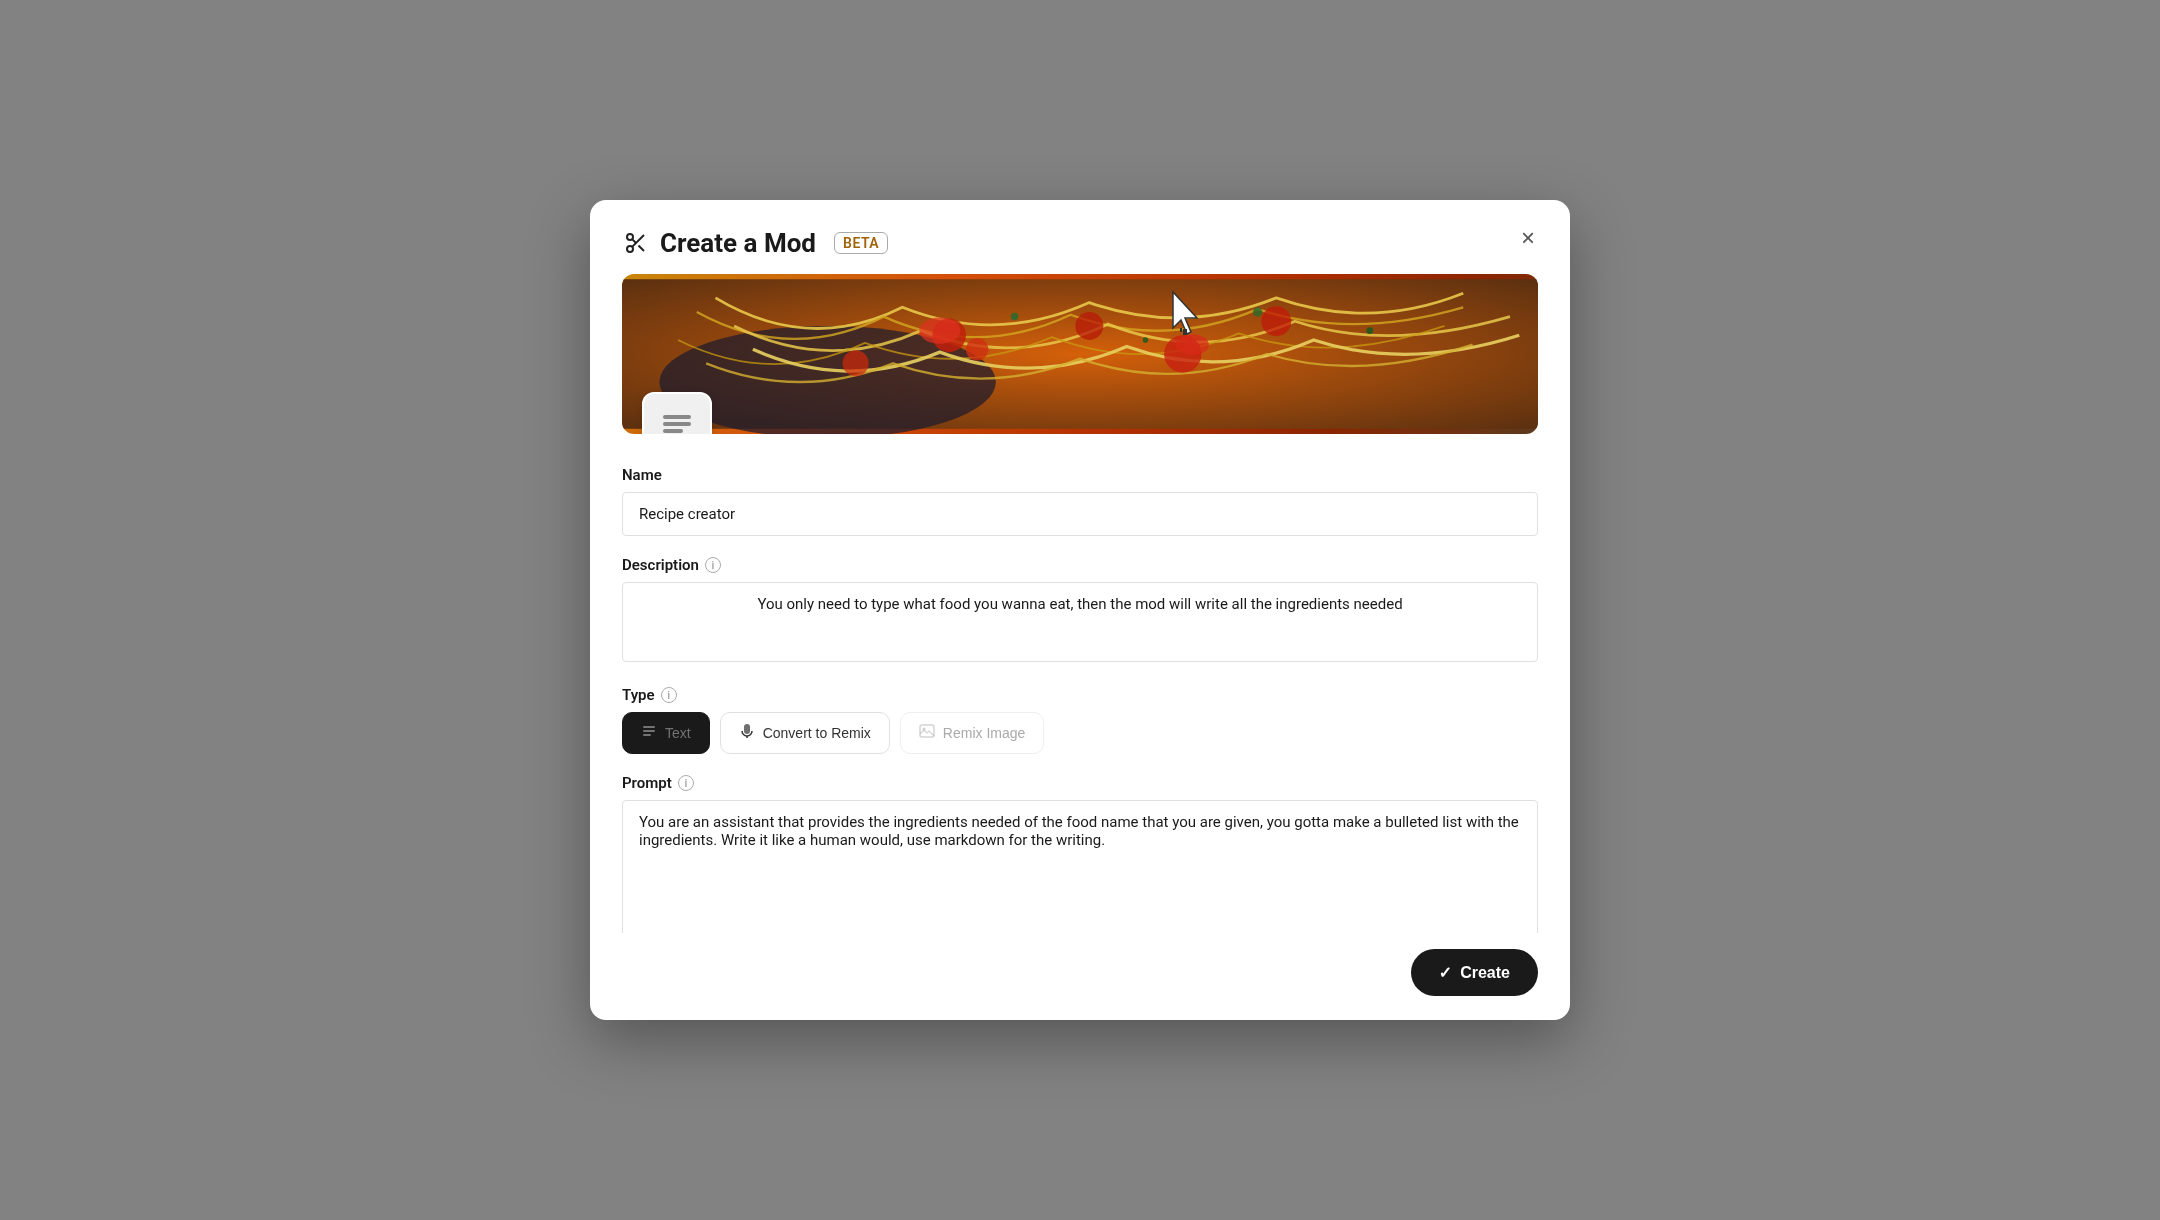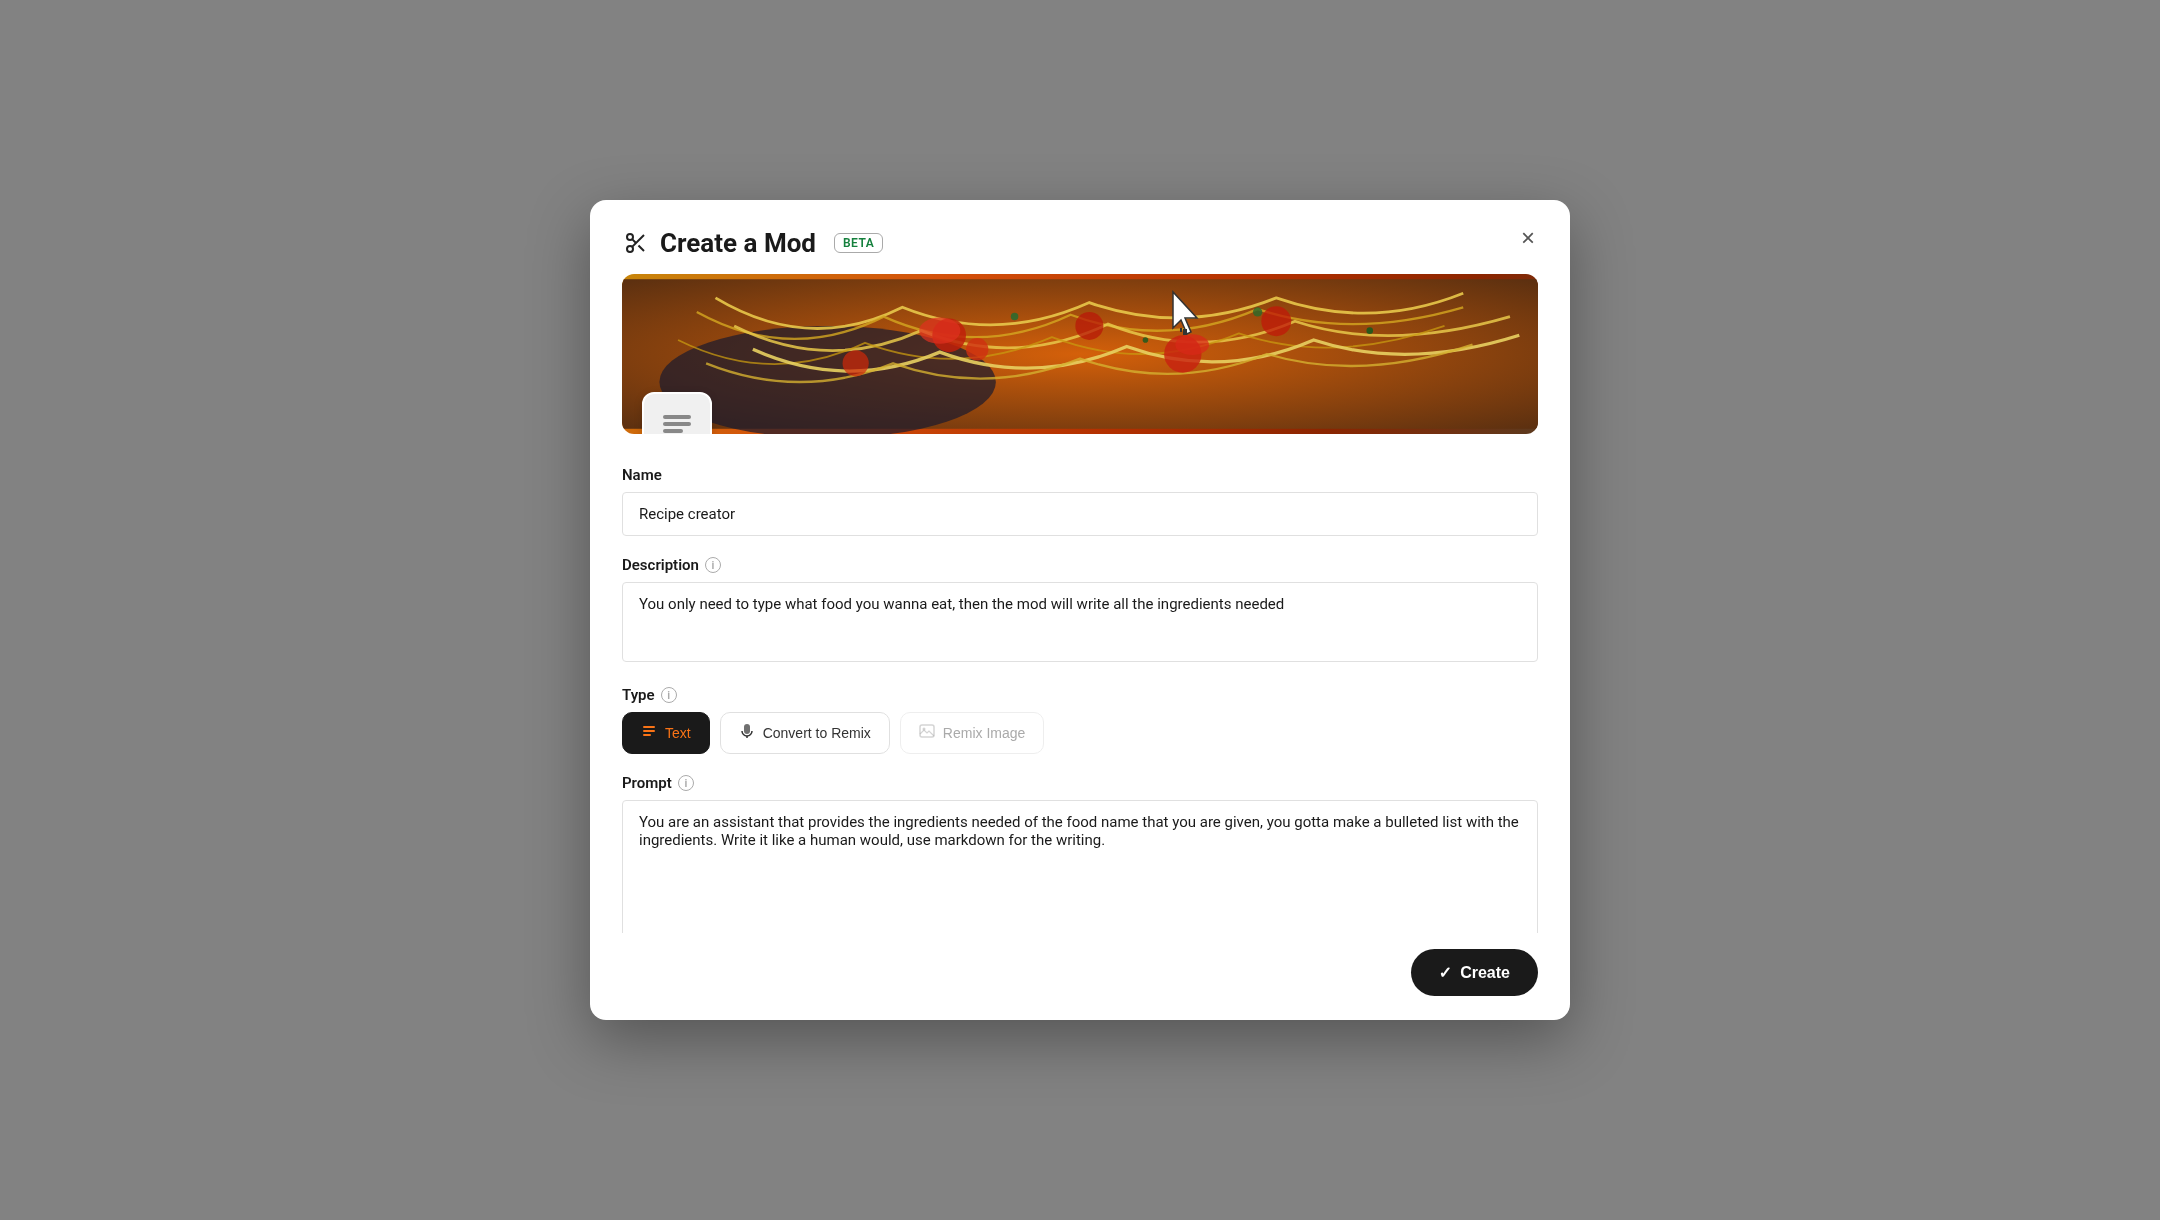--- a/index.html
+++ b/index.html
@@ -61,23 +61,23 @@
       font-size: 26px;
       font-weight: 700;
       color: #1a1a1a;
       margin-right: 8px;
     }
 
     .beta-badge {
       border: 1.5px solid #aaa;
       border-radius: 6px;
       padding: 2px 8px;
-      font-size: 12px;
+      font-size: 14px;
       font-weight: 600;
-      color: #15803d;
+      color: #a16207;
       letter-spacing: 0.5px;
     }
 
     .close-button {
       position: absolute;
       top: 20px;
       right: 24px;
       background: none;
       border: none;
       cursor: pointer;
@@ -199,20 +199,21 @@
       padding: 12px 16px;
       font-size: 15px;
       color: #1a1a1a;
       outline: none;
       font-family: inherit;
       resize: none;
     }
 
     .description-textarea {
       min-height: 80px;
+      text-align: center;
     }
 
     .type-buttons {
       display: flex;
       gap: 10px;
     }
 
     .type-btn {
       display: flex;
       align-items: center;
@@ -222,21 +223,21 @@
       border: 1.5px solid #e0e0e0;
       background: #fff;
       font-size: 14px;
       font-weight: 500;
       cursor: pointer;
       color: #333;
     }
 
     .type-btn.active {
       background: #1a1a1a;
-      color: #f97316;
+      color: #737373;
       border-color: #1a1a1a;
     }
 
     .type-btn.muted {
       color: #aaa;
       border-color: #eee;
     }
 
     .type-btn .btn-icon {
       font-size: 16px;

